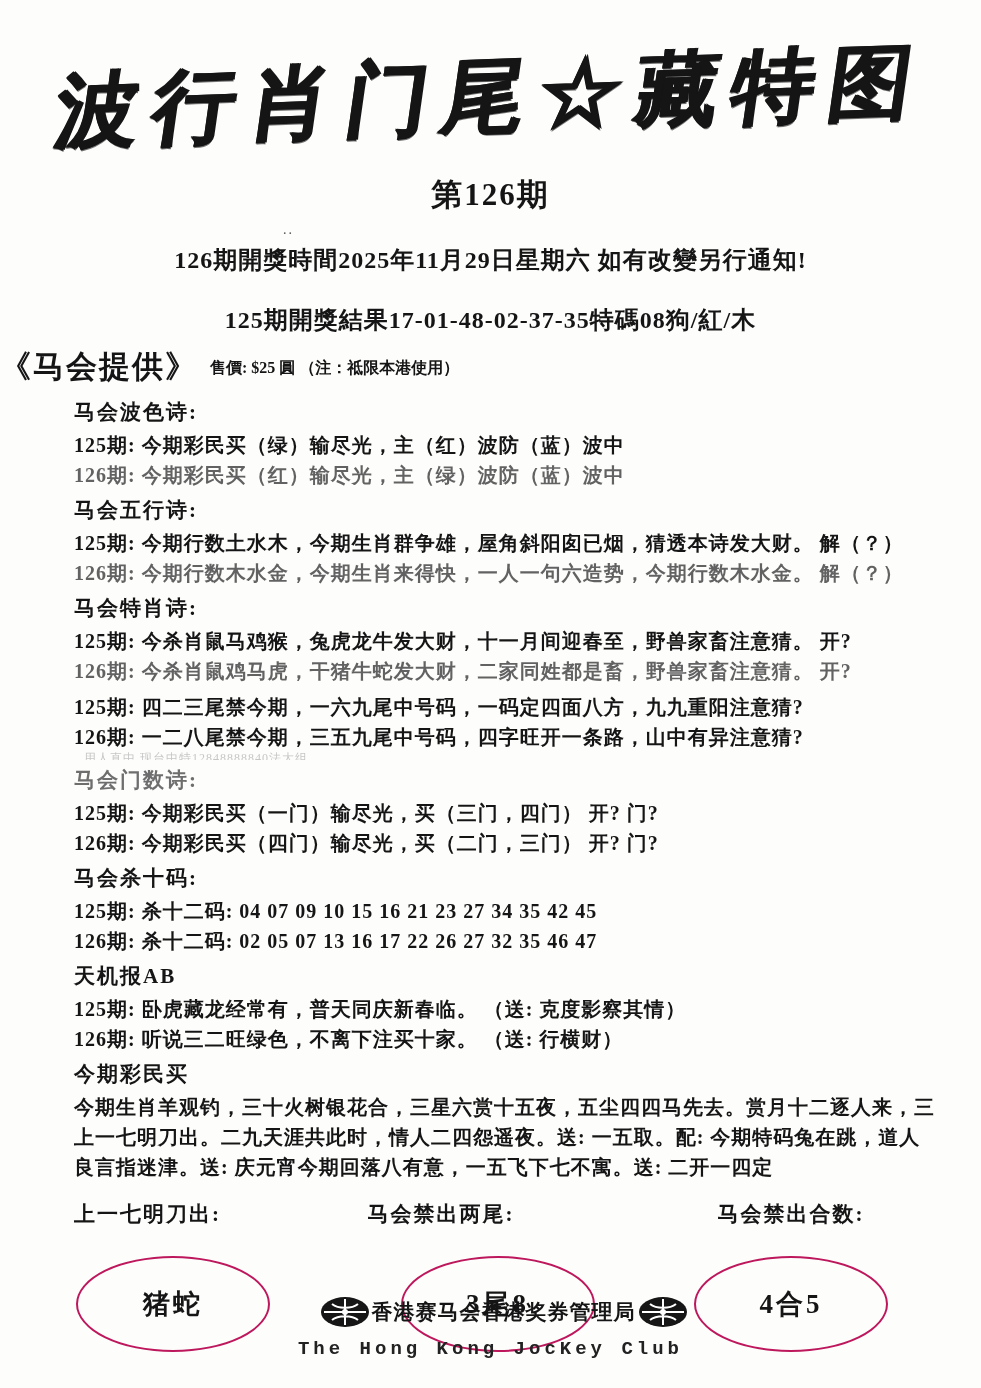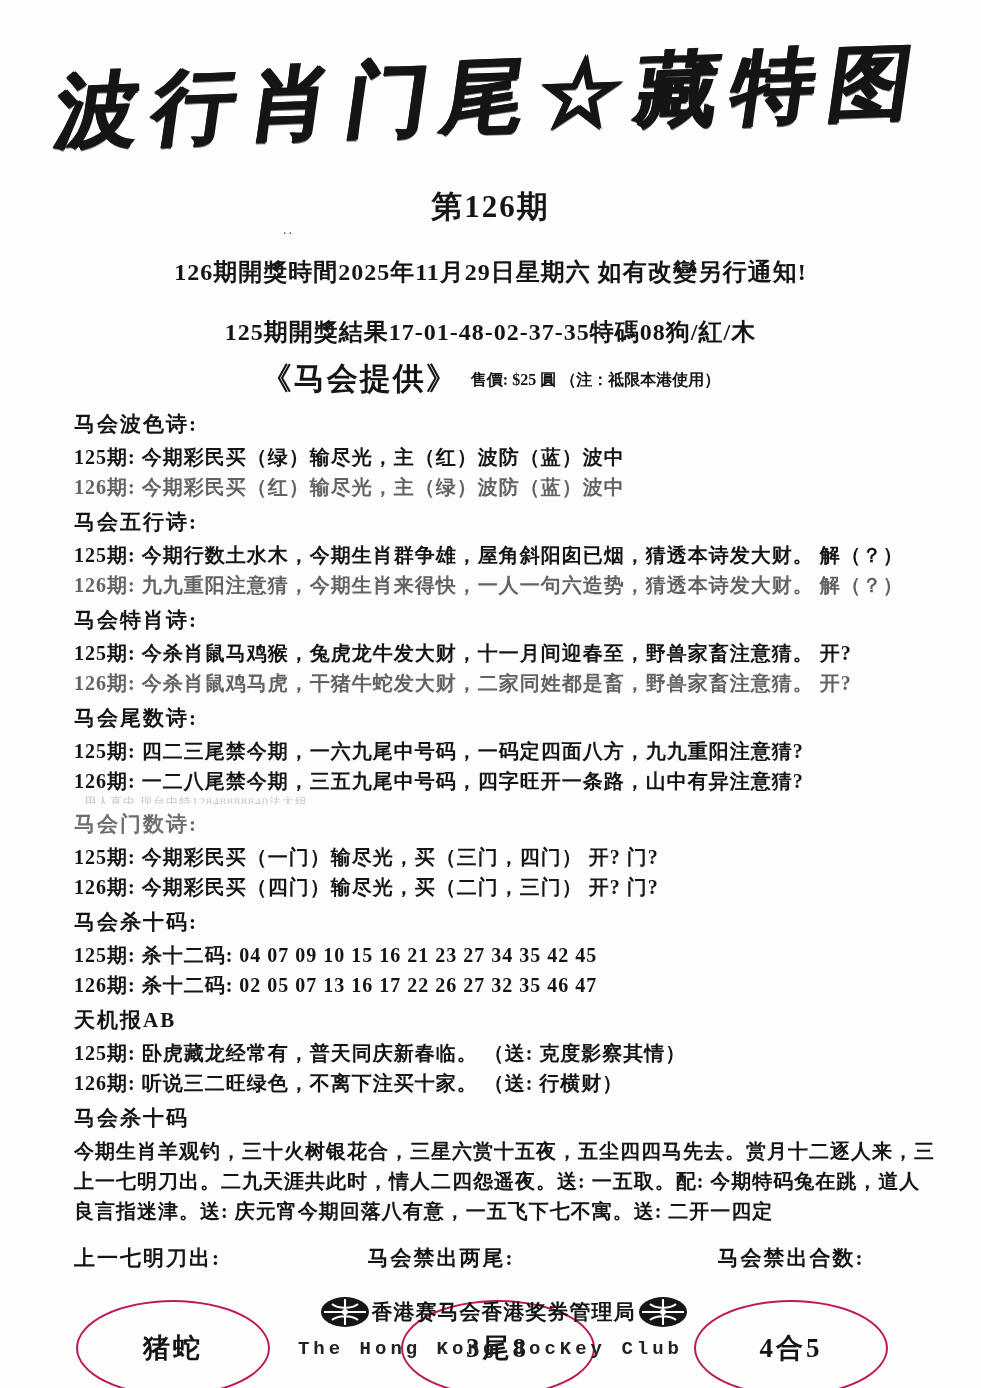--- a/index.html
+++ b/index.html
@@ -24,36 +24,36 @@
     transform-origin:center;
     height:150px;
     line-height:150px;
     white-space:nowrap;
     text-shadow:2px 0 0 currentColor,0 1px 0 currentColor,1px 2px 0 rgba(0,0,0,.55);
   }
   .issue{
     text-align:center;
     font-size:31px;
     font-weight:bold;
-    margin-top:14px;
+    margin-top:2px;
     letter-spacing:2px;
   }
   .speck{
     position:absolute;left:283px;top:222px;
     font-size:14px;color:#555;letter-spacing:2px;
   }
   .info-line{
     text-align:center;
     font-size:24px;
     font-weight:bold;
     margin-top:28px;
     letter-spacing:1px;
   }
   .provider-line{
-    text-align:center;
+    text-align:left;
     margin-top:10px;
     white-space:nowrap;
   }
   .provider-name{
     font-size:31px;
     font-weight:bold;
     letter-spacing:2px;
   }
   .provider-note{
     font-size:16px;
@@ -157,31 +157,30 @@
 
     <div class="section">
       <div class="sec-header">马会波色诗:</div>
       <div class="line">125期: 今期彩民买（绿）输尽光，主（红）波防（蓝）波中</div>
       <div class="line faded">126期: 今期彩民买（红）输尽光，主（绿）波防（蓝）波中</div>
     </div>
 
     <div class="section">
       <div class="sec-header">马会五行诗:</div>
       <div class="line">125期: 今期行数土水木，今期生肖群争雄，屋角斜阳囱已烟，猜透本诗发大财。 解（？）</div>
-      <div class="line faded">126期: 九九重阳注意猜，今期生肖来得快，一人一句六造势，猜透本诗发大财。 解（？）</div>
+      <div class="line faded">126期: 今期行数木水金，今期生肖来得快，一人一句六造势，今期行数木水金。 解（？）</div>
     </div>
 
     <div class="section">
       <div class="sec-header">马会特肖诗:</div>
       <div class="line">125期: 今杀肖鼠马鸡猴，兔虎龙牛发大财，十一月间迎春至，野兽家畜注意猜。 开?</div>
       <div class="line faded">126期: 今杀肖鼠鸡马虎，干猪牛蛇发大财，二家同姓都是畜，野兽家畜注意猜。 开?</div>
     </div>
 
     <div class="section">
-      <div class="sec-header">马会尾数诗:</div>
       <div class="line">125期: 四二三尾禁今期，一六九尾中号码，一码定四面八方，九九重阳注意猜?</div>
       <div class="line">126期: 一二八尾禁今期，三五九尾中号码，四字旺开一条路，山中有异注意猜?</div>
       <div class="watermark">用人直中 现台中特12848888840法大组</div>
     </div>
 
     <div class="section">
       <div class="sec-header very-faded">马会门数诗:</div>
       <div class="line">125期: 今期彩民买（一门）输尽光，买（三门，四门） 开? 门?</div>
       <div class="line">126期: 今期彩民买（四门）输尽光，买（二门，三门） 开? 门?</div>
     </div>
@@ -192,21 +191,21 @@
       <div class="line">126期: 杀十二码: 02 05 07 13 16 17 22 26 27 32 35 46 47</div>
     </div>
 
     <div class="section">
       <div class="sec-header">天机报AB</div>
       <div class="line">125期: 卧虎藏龙经常有，普天同庆新春临。 （送: 克度影察其情）</div>
       <div class="line">126期: 听说三二旺绿色，不离下注买十家。 （送: 行横财）</div>
     </div>
 
     <div class="section">
-      <div class="sec-header">马会杀十码</div>
+      <div class="sec-header">今期彩民买</div>
       <div class="line">今期生肖羊观钓，三十火树银花合，三星六赏十五夜，五尘四四马先去。赏月十二逐人来，三</div>
       <div class="line">上一七明刀出。二九天涯共此时，情人二四怨遥夜。送: 一五取。配: 今期特码兔在跳，道人</div>
       <div class="line">良言指迷津。送: 庆元宵今期回落八有意，一五飞下七不寓。送: 二开一四定</div>
     </div>
 
   </div>
 
   <div class="banned-row">
     <div class="banned-col c1">
       <div class="banned-label">上一七明刀出:</div>

